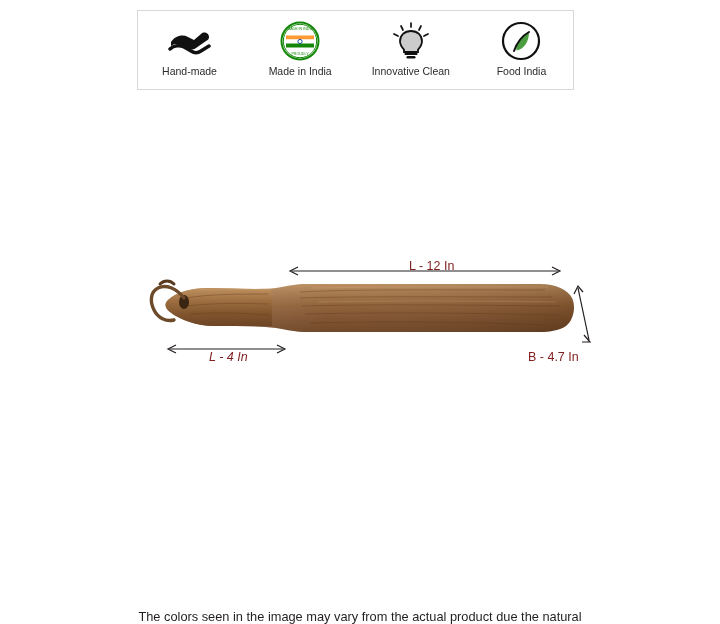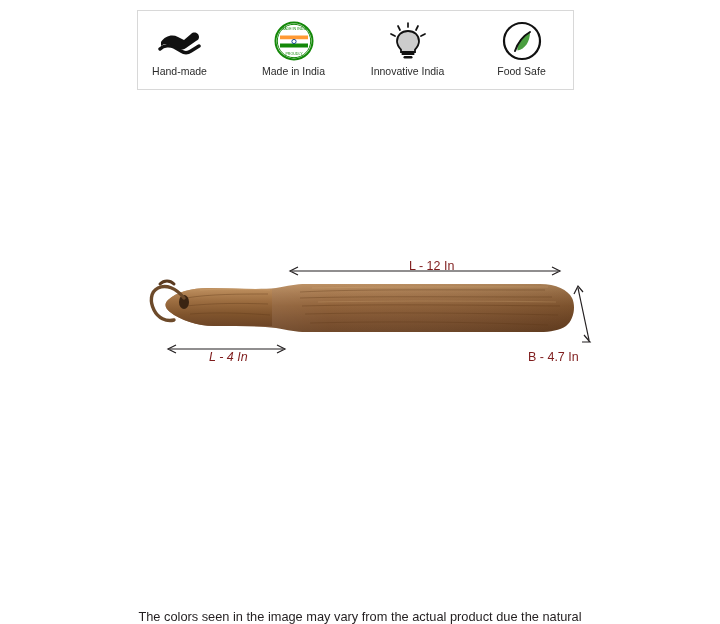--- a/index.html
+++ b/index.html
@@ -22,21 +22,21 @@
     left: 137px;
     top: 10px;
     width: 437px;
     height: 80px;
     border: 1px solid #d8d8d8;
     background: #ffffff;
     display: flex;
     align-items: flex-start;
     justify-content: space-between;
     box-sizing: border-box;
-    padding: 9px 10px 0 0;
+    padding: 9px 10px 0 10px;
   }
   .badge {
     width: 83px;
     display: flex;
     flex-direction: column;
     align-items: center;
     justify-content: flex-start;
   }
   .badge-icon {
     height: 42px;
@@ -126,32 +126,32 @@
           <path d="M12 4 L14 8"></path>
           <path d="M32 4 L30 8"></path>
           <path d="M5 12 L9 14"></path>
           <path d="M39 12 L35 14"></path>
         </g>
         <path d="M22 9 C28.5 9 33 13.5 33 19.2 C33 23 30.8 25.6 29 27.6 L29 30 L15 30 L15 27.6 C13.2 25.6 11 23 11 19.2 C11 13.5 15.5 9 22 9 Z" fill="#cccccc" stroke="#111111" stroke-width="1.8"></path>
         <rect x="15.5" y="30.5" width="13" height="2.6" rx="1.2" fill="#111111"></rect>
         <rect x="17.5" y="34" width="9" height="2.4" rx="1.2" fill="#111111"></rect>
       </svg>
     </div>
-    <div class="badge-label">Innovative India</div>
+    <div class="badge-label">Innovative Clean</div>
   </div>
 
   <div class="badge">
     <div class="badge-icon">
       <svg width="42" height="42" viewBox="0 0 42 42">
         <circle cx="21" cy="21" r="18" fill="none" stroke="#111111" stroke-width="2.2"></circle>
         <path d="M29 12 C29 22 24 29 16.5 30.5 C15.5 25 19 16 29 12 Z" fill="#4a9e3f"></path>
         <path d="M29 12 C22 16 17 22 14 31" fill="none" stroke="#111111" stroke-width="2" stroke-linecap="round"></path>
       </svg>
     </div>
-    <div class="badge-label">Food Safe</div>
+    <div class="badge-label">Food India</div>
   </div>
 
 </div>
 
 <div class="product-area">
   <svg width="720" height="140" viewBox="0 0 720 140">
     <defs>
       <linearGradient id="woodBoard" x1="0" y1="0" x2="0" y2="1">
         <stop offset="0%" stop-color="#b98b5c"></stop>
         <stop offset="18%" stop-color="#a5764a"></stop>

